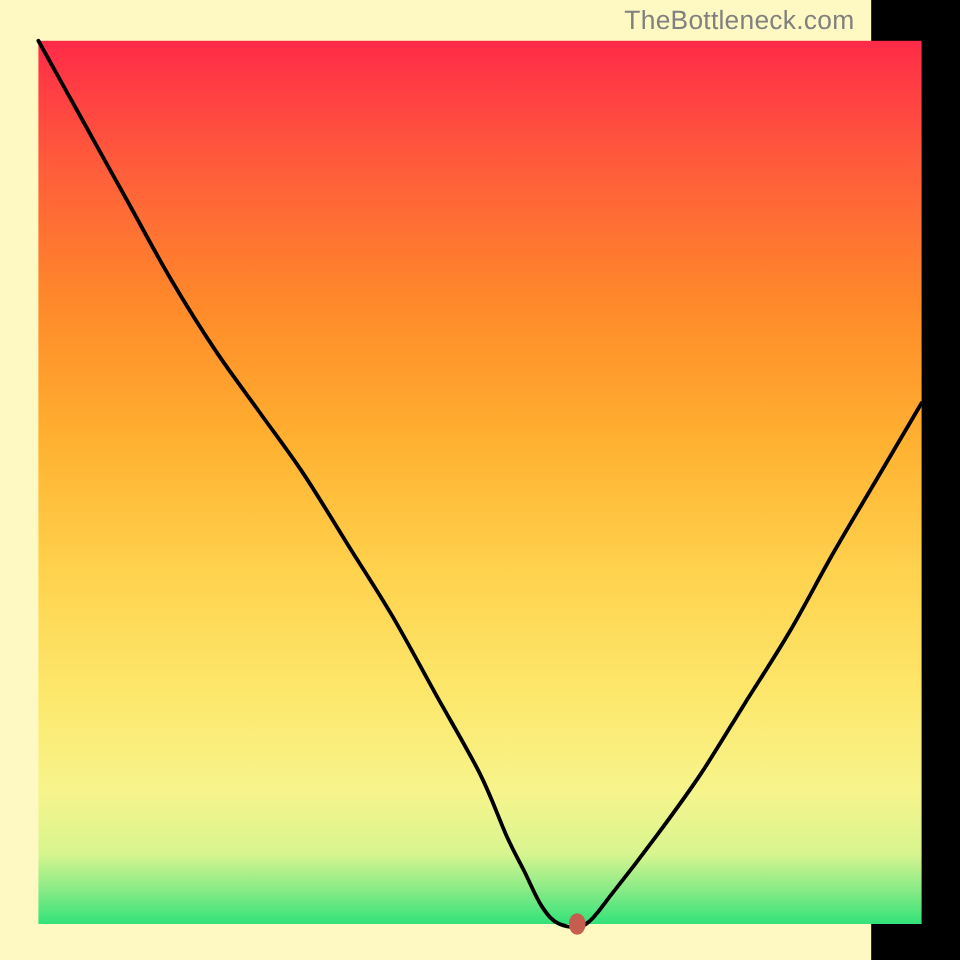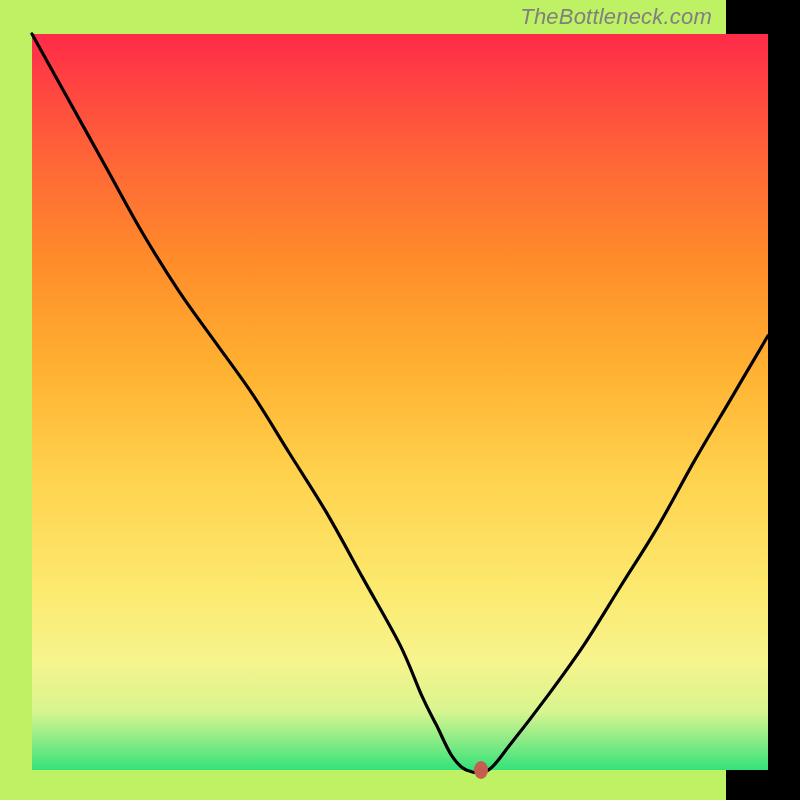--- a/index.html
+++ b/index.html
@@ -8,22 +8,21 @@
     width: 800px;
     height: 800px;
     background: #000000;
     font-family: Arial, Helvetica, sans-serif;
     overflow: hidden;
   }
   .frame {
     position: relative;
     width: 726px;
     height: 800px;
-    background: #bef264;
-    font-style: italic;
+    background: #fef9c3;
   }
   .watermark {
     position: absolute;
     top: 4px;
     right: 14px;
     color: #808080;
     font-size: 22px;
     font-weight: 500;
     letter-spacing: 0.2px;
     z-index: 10;

